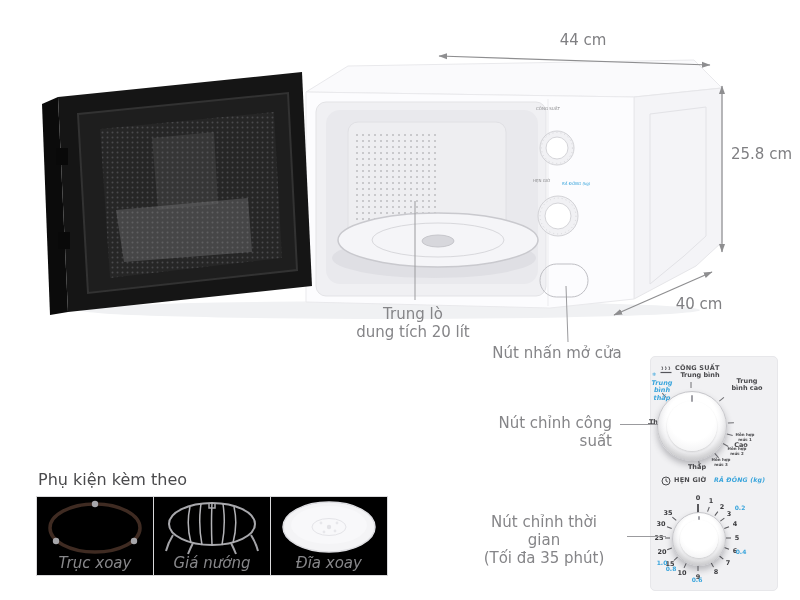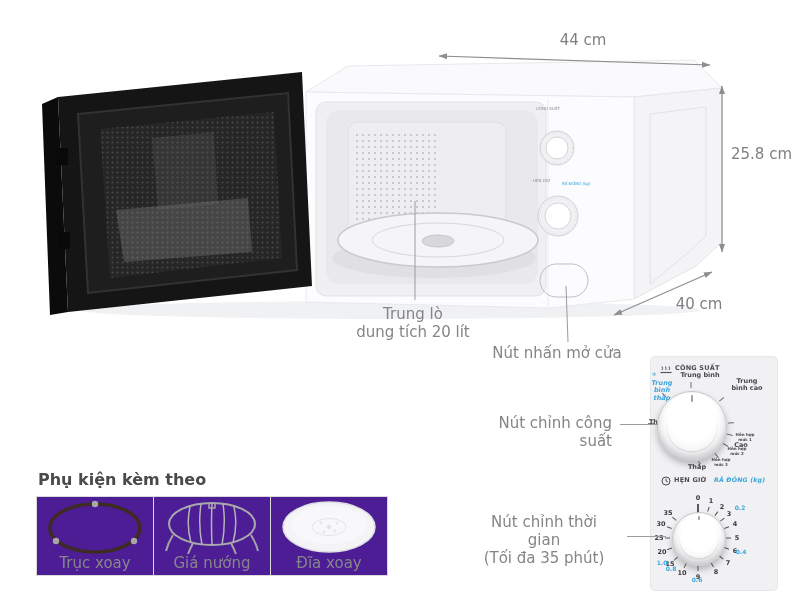--- a/index.html
+++ b/index.html
@@ -7,22 +7,22 @@
          font-family:"DejaVu Sans","Liberation Sans",sans-serif;color:#858588;}
   .scene{position:absolute;inset:0;width:800px;height:600px;}
   .txt{position:absolute;font-size:15px;color:#858588;line-height:1.2;}
   .center{text-align:center;}
   .right{text-align:right;}
   .dim{font-size:15px;color:#7f7f82;}
   .tiny{position:absolute;font-size:4px;color:#8b8b8e;letter-spacing:0;white-space:nowrap;}
   .blue{color:#3aa5dc;font-style:italic;}
   
   .acc{position:absolute;left:36px;top:470px;width:354px;}
-  .acc-title{font-size:16px;font-weight:bold;color:#4a4a4c;margin:0 0 7px 2px;}
-  .acc-table{display:flex;width:352px;height:80px;border:1px solid #d9d9db;background:#4c1d95;box-sizing:border-box;}
+  .acc-title{font-size:16px;font-weight:normal;color:#4a4a4c;margin:0 0 7px 2px;}
+  .acc-table{display:flex;width:352px;height:80px;border:1px solid #d9d9db;background:#000000;box-sizing:border-box;font-style:italic;}
   .acc-cell{flex:1;position:relative;}
   .acc-cell + .acc-cell{border-left:1px solid #d9d9db;}
   .acc-icon{position:absolute;left:50%;top:2px;transform:translateX(-50%);}
   .acc-label{position:absolute;left:0;bottom:3px;width:100%;text-align:center;font-size:15px;color:#87878a;}
   
   .panel{position:absolute;left:650px;top:356px;width:126px;height:233px;background:#f1f1f3;
          border:1px solid #e7e7ea;border-radius:5px;z-index:1;}
   .panel-ticks{position:absolute;left:0;top:0;width:126px;height:233px;overflow:visible;}
   .knob{position:absolute;border-radius:50%;
         background:radial-gradient(circle at 50% 38%, #ffffff 0 45%, #f3f3f5 62%, #dedee0 80%, #c9c9cd 100%);

